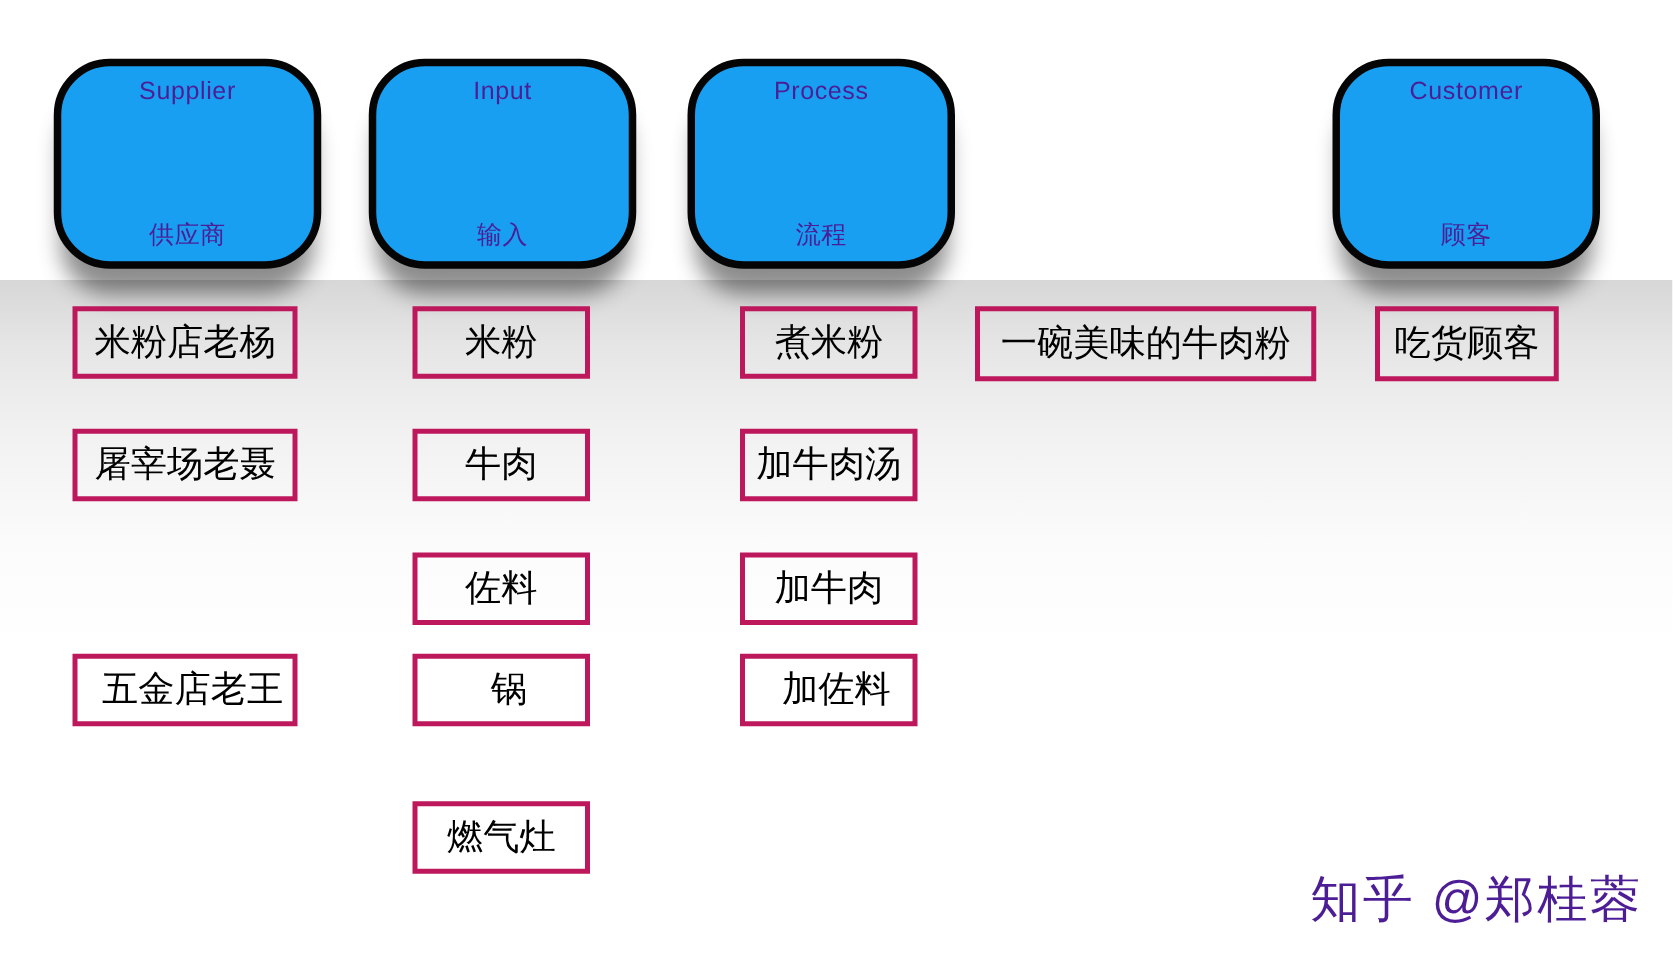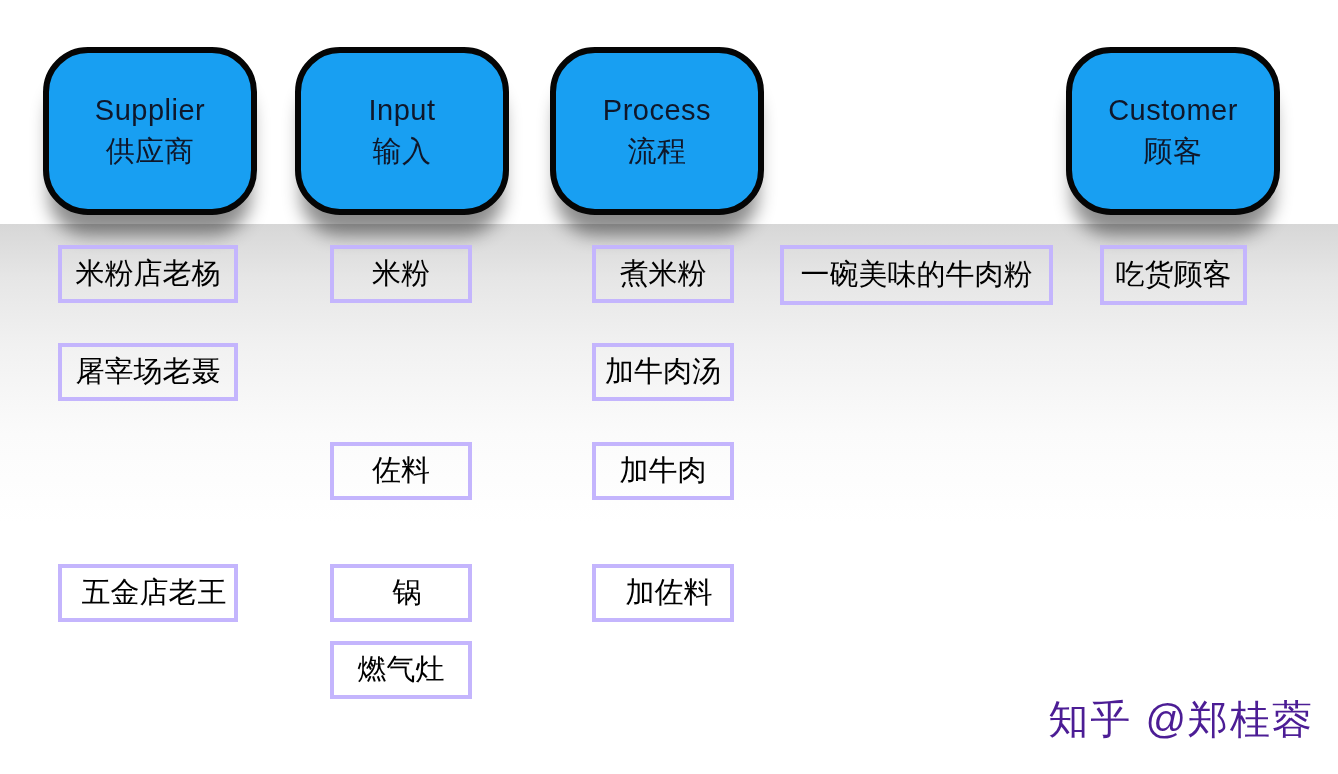--- a/index.html
+++ b/index.html
@@ -37,56 +37,56 @@
     width: 214px;
     height: 168px;
     box-sizing: border-box;
     background: #189ff2;
     border: 6px solid #050505;
     border-radius: 45px;
     box-shadow: 0 26px 18px -6px rgba(0, 0, 0, 0.45);
     display: flex;
     flex-direction: column;
     align-items: center;
-    justify-content: center;
-    color: #0f172a;
-    font-size: 29px;
+    justify-content: space-between;
+    color: #4c1d95;
+    font-size: 20px;
     line-height: 41px;
     text-align: center;
     letter-spacing: 0.5px;
   }
   .hc1 { left: 43px; }
   .hc2 { left: 295px; }
   .hc3 { left: 550px; }
   .hc4 { left: 803px; }
   .hc5 { left: 1066px; }
 
   .item-box {
     position: absolute;
     height: 58px;
     box-sizing: border-box;
-    border: 4px solid #c4b5fd;
+    border: 4px solid #be185d;
     background: transparent;
     display: flex;
     align-items: center;
     justify-content: center;
     font-size: 29px;
     color: #000000;
     white-space: nowrap;
   }
   .i1 { left: 58px;   width: 180px; }
   .i2 { left: 330px;  width: 142px; }
   .i3 { left: 592px;  width: 142px; }
   .i4 { left: 780px;  width: 273px; height: 60px; }
   .i5 { left: 1100px; width: 147px; height: 60px; }
 
   .r1 { top: 245px; }
   .r2 { top: 343px; }
   .r3 { top: 442px; }
-  .r4 { top: 564px; padding-left: 12px; }
+  .r4 { top: 523px; padding-left: 12px; }
   .r5 { top: 641px; }
 
   .watermark {
     position: absolute;
     top: 692px;
     right: 24px;
     font-size: 40px;
     letter-spacing: 2px;
     color: #4c1d95;
     text-shadow: 1px 1px 0 rgba(255, 255, 255, 0.9);
@@ -115,20 +115,21 @@
   <div class="header-box hc5">
     <div>Customer</div>
     <div>顾客</div>
   </div>
 
   <div class="item-box i1 r1">米粉店老杨</div>
   <div class="item-box i1 r2">屠宰场老聂</div>
   <div class="item-box i1 r4">五金店老王</div>
 
   <div class="item-box i2 r1">米粉</div>
+  <div class="item-box i2 r2">牛肉</div>
   <div class="item-box i2 r3">佐料</div>
   <div class="item-box i2 r4">锅</div>
   <div class="item-box i2 r5">燃气灶</div>
 
   <div class="item-box i3 r1">煮米粉</div>
   <div class="item-box i3 r2">加牛肉汤</div>
   <div class="item-box i3 r3">加牛肉</div>
   <div class="item-box i3 r4">加佐料</div>
 
   <div class="item-box i5 r1">吃货顾客</div>

